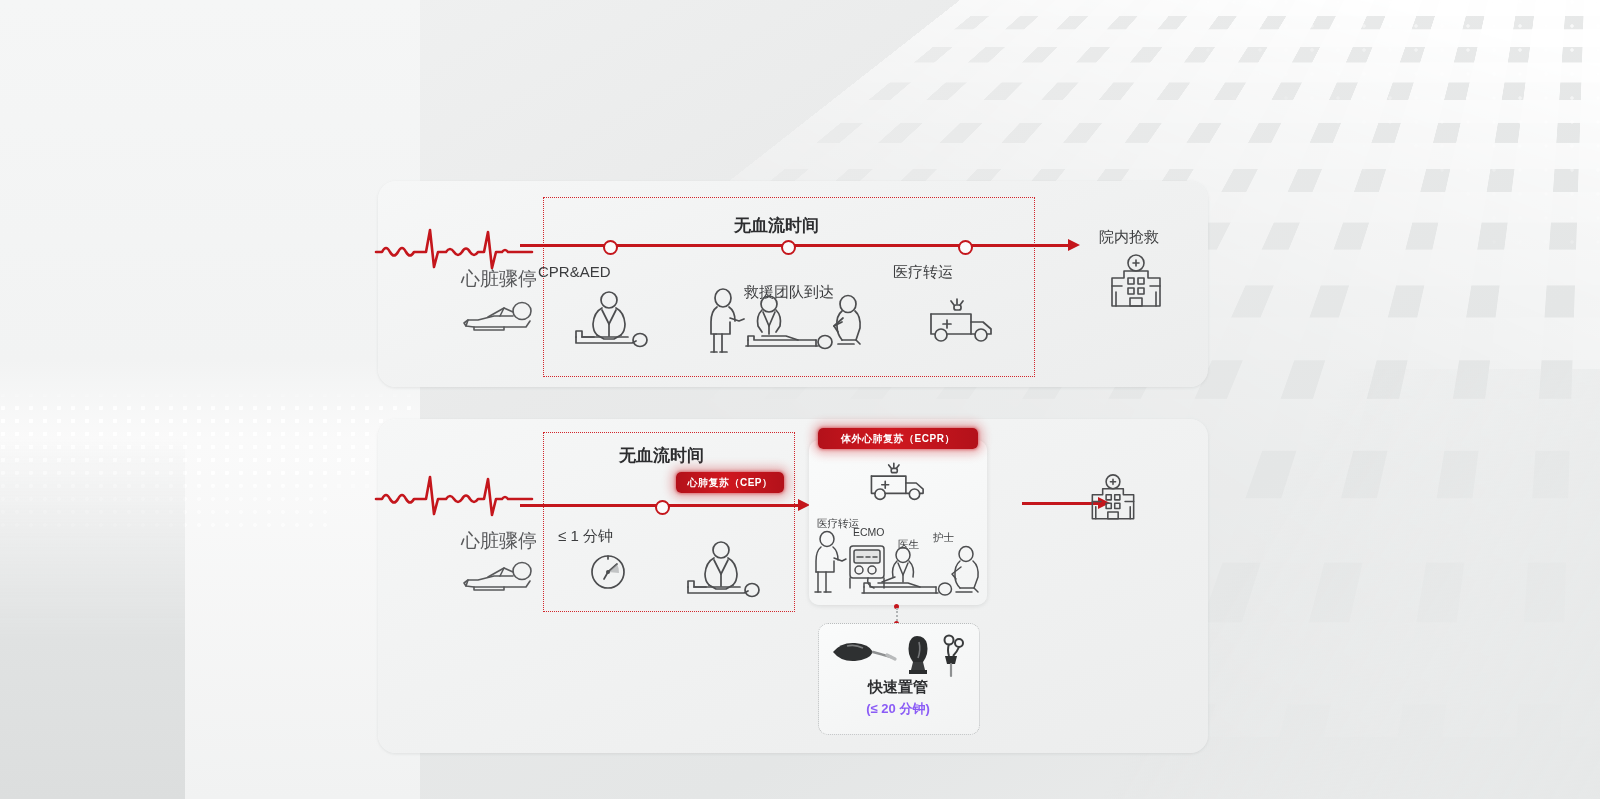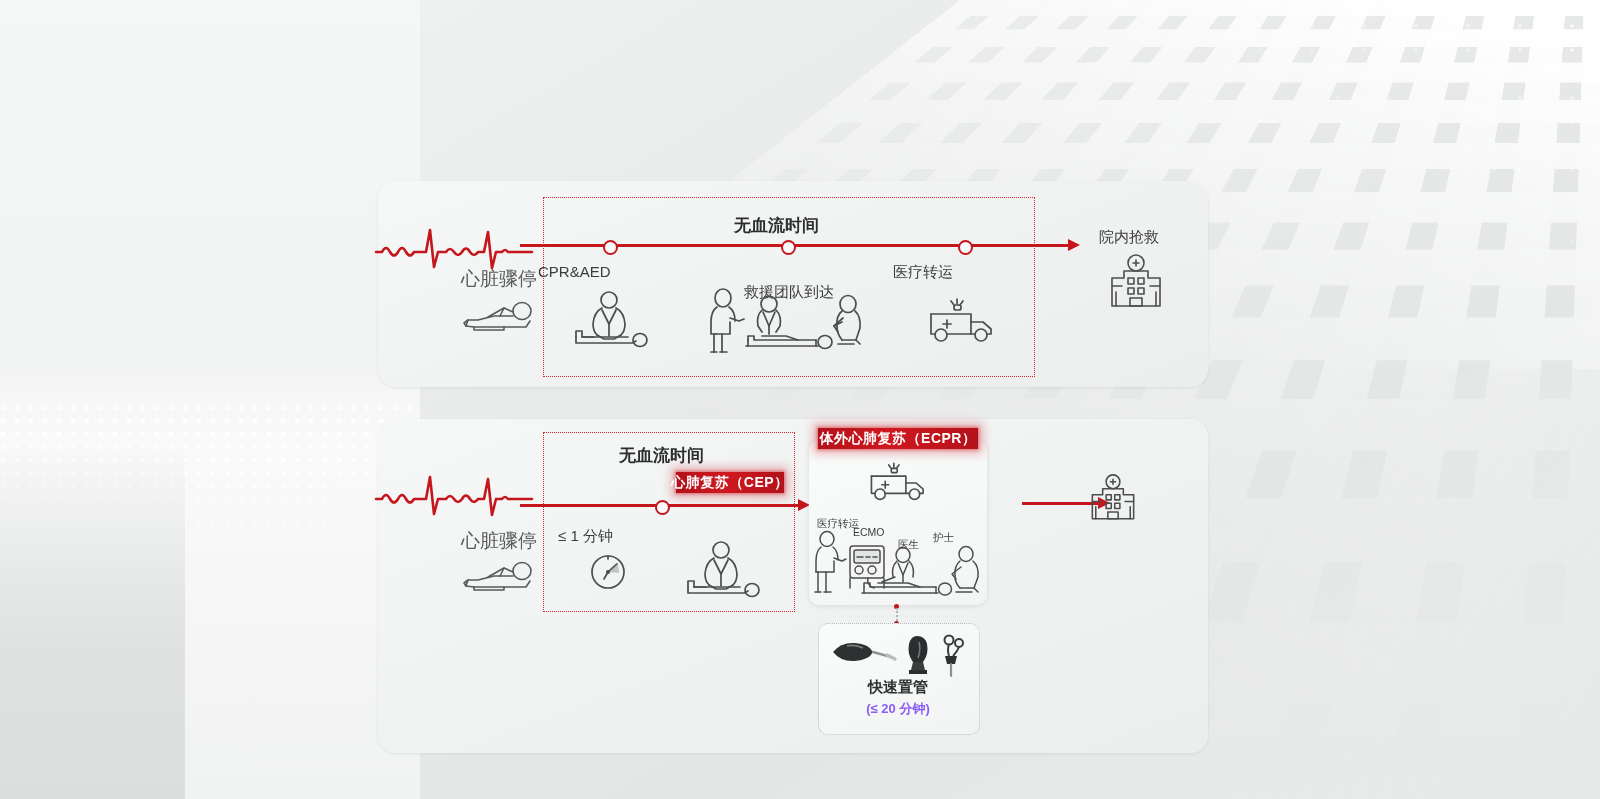--- a/index.html
+++ b/index.html
@@ -72,22 +72,22 @@
     border:2.4px solid #c4161c;background:#fbfbfb;}
   .arrowhead{position:absolute;width:0;height:0;
     border-top:6.5px solid transparent;border-bottom:6.5px solid transparent;
     border-left:12px solid #c4161c;}
   .icon{position:absolute;}
   .icon svg{display:block;}
   .section-title{position:absolute;color:#2c2d2f;font-size:17px;font-weight:700;white-space:nowrap;}
 
   
   .badge{position:absolute;display:flex;align-items:center;justify-content:center;
-    color:#fff;font-size:14px;font-weight:700;white-space:nowrap;
-    border-radius:0;letter-spacing:.5px;
+    color:#fff;font-size:10px;font-weight:700;white-space:nowrap;
+    border-radius:5px;letter-spacing:.5px;
     background:linear-gradient(90deg,#b3111a 0%,#d0181f 45%,#b3111a 100%);
     box-shadow:0 0 10px 5px rgba(206,30,38,.30),0 0 3px 1px rgba(206,30,38,.5);}
 
   
   #ecpr-card{position:absolute;left:809px;top:440px;width:178px;height:165px;
     border-radius:10px;background:linear-gradient(160deg,#fafbfb 0%,#f3f4f4 100%);
     box-shadow:0 1px 4px rgba(130,135,135,.22);}
   .mini-label{position:absolute;color:#3b3c3e;font-size:10.5px;white-space:nowrap;}
 
   

